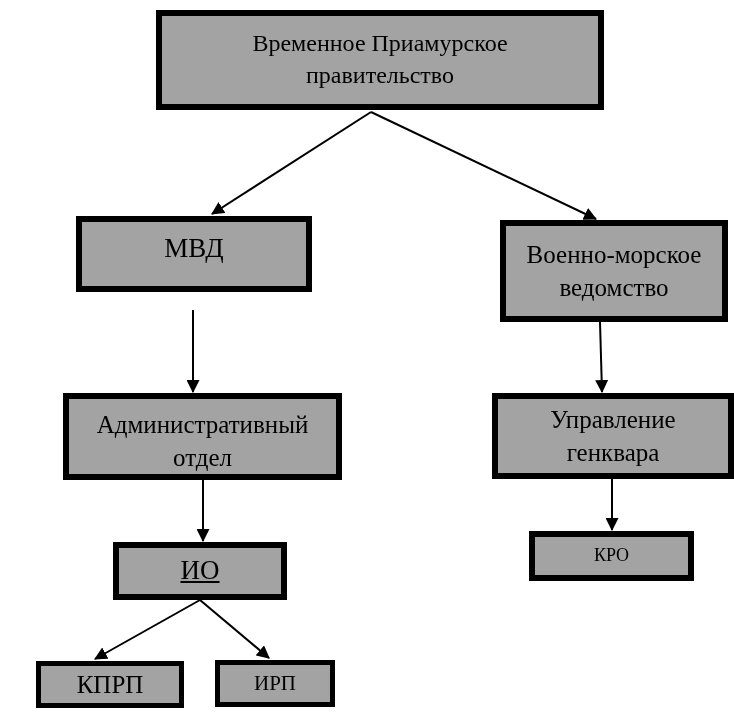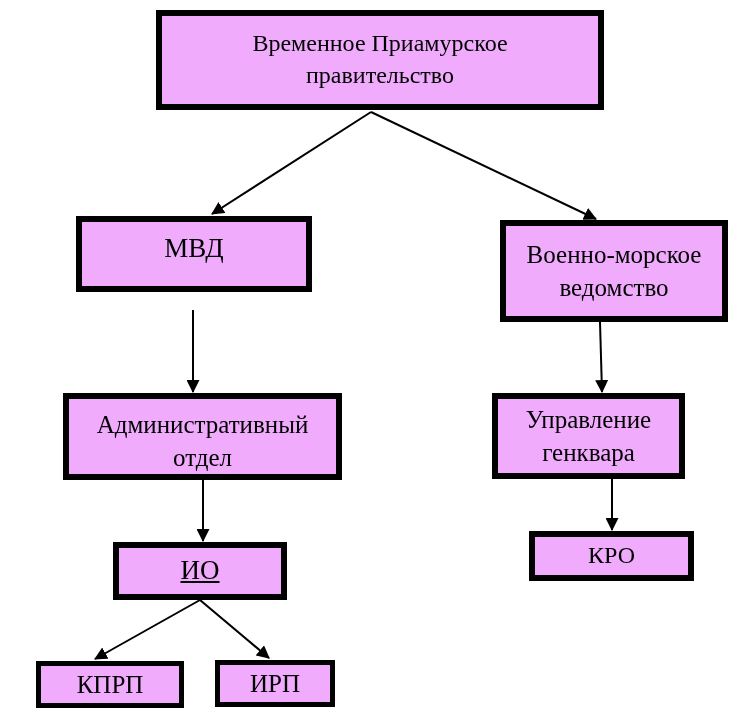--- a/index.html
+++ b/index.html
@@ -20,21 +20,21 @@
     position: absolute;
     left: 0;
     top: 0;
     width: 734px;
     height: 724px;
     pointer-events: none;
   }
   .node {
     position: absolute;
     box-sizing: border-box;
-    background: #f0abfc;
+    background: #a3a3a3;
     border: 6px solid #000000;
     display: flex;
     align-items: center;
     justify-content: center;
     text-align: center;
     line-height: 1.32;
   }
   .node-government {
     left: 156px; top: 10px; width: 448px; height: 100px;
     font-size: 24px;
@@ -52,43 +52,43 @@
     padding: 0 10px;
     margin-left: 20px;
   }
   .node-admin {
     left: 63px; top: 393px; width: 279px; height: 87px;
     font-size: 25px;
     padding: 0 10px;
     align-items: flex-end;
   }
   .node-genkvar {
-    left: 492px; top: 393px; width: 193px; height: 86px;
+    left: 492px; top: 393px; width: 242px; height: 86px;
     font-size: 25px;
     padding: 0 18px;
   }
   .node-io {
     left: 113px; top: 542px; width: 174px; height: 58px;
     font-size: 27px;
     text-decoration: underline;
   }
   .node-kro {
     left: 529px; top: 531px; width: 165px; height: 50px;
-    font-size: 24px;
+    font-size: 18px;
   }
   .node-kprp {
     left: 10px; top: 661px; width: 148px; height: 47px;
     border-width: 5px;
     font-size: 25px;
     margin-left: 26px;
   }
   .node-irp {
     left: 215px; top: 660px; width: 120px; height: 47px;
     border-width: 5px;
-    font-size: 25px;
+    font-size: 21px;
   }
 </style>
 </head>
 <body>
 
 <div class="canvas">
 
   <svg class="edges-layer" width="734" height="724" viewBox="0 0 734 724" xmlns="http://www.w3.org/2000/svg">
     <defs>
       <marker id="arrowhead" viewBox="0 0 12 12" refX="11" refY="6" markerWidth="13" markerHeight="13" markerUnits="userSpaceOnUse" orient="auto">

